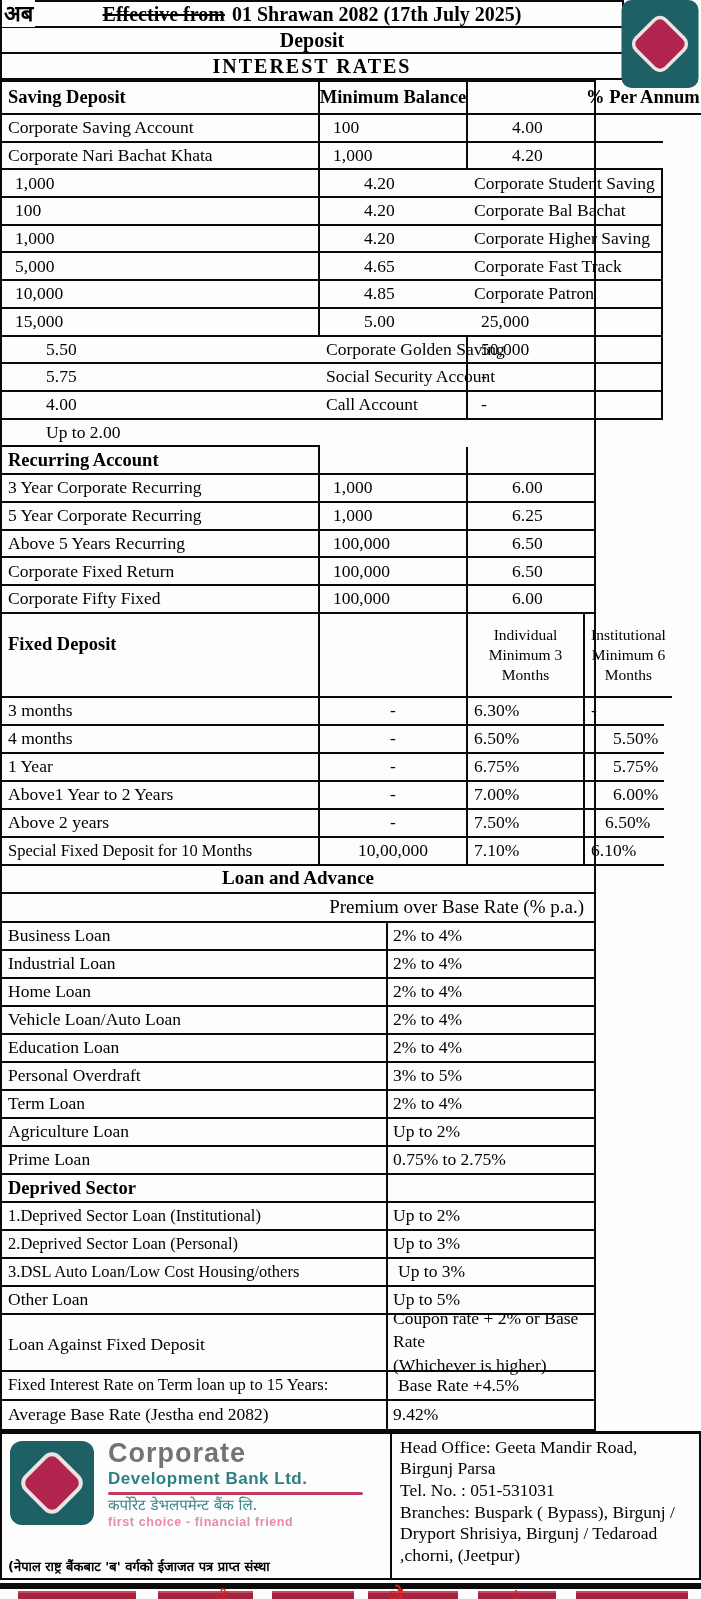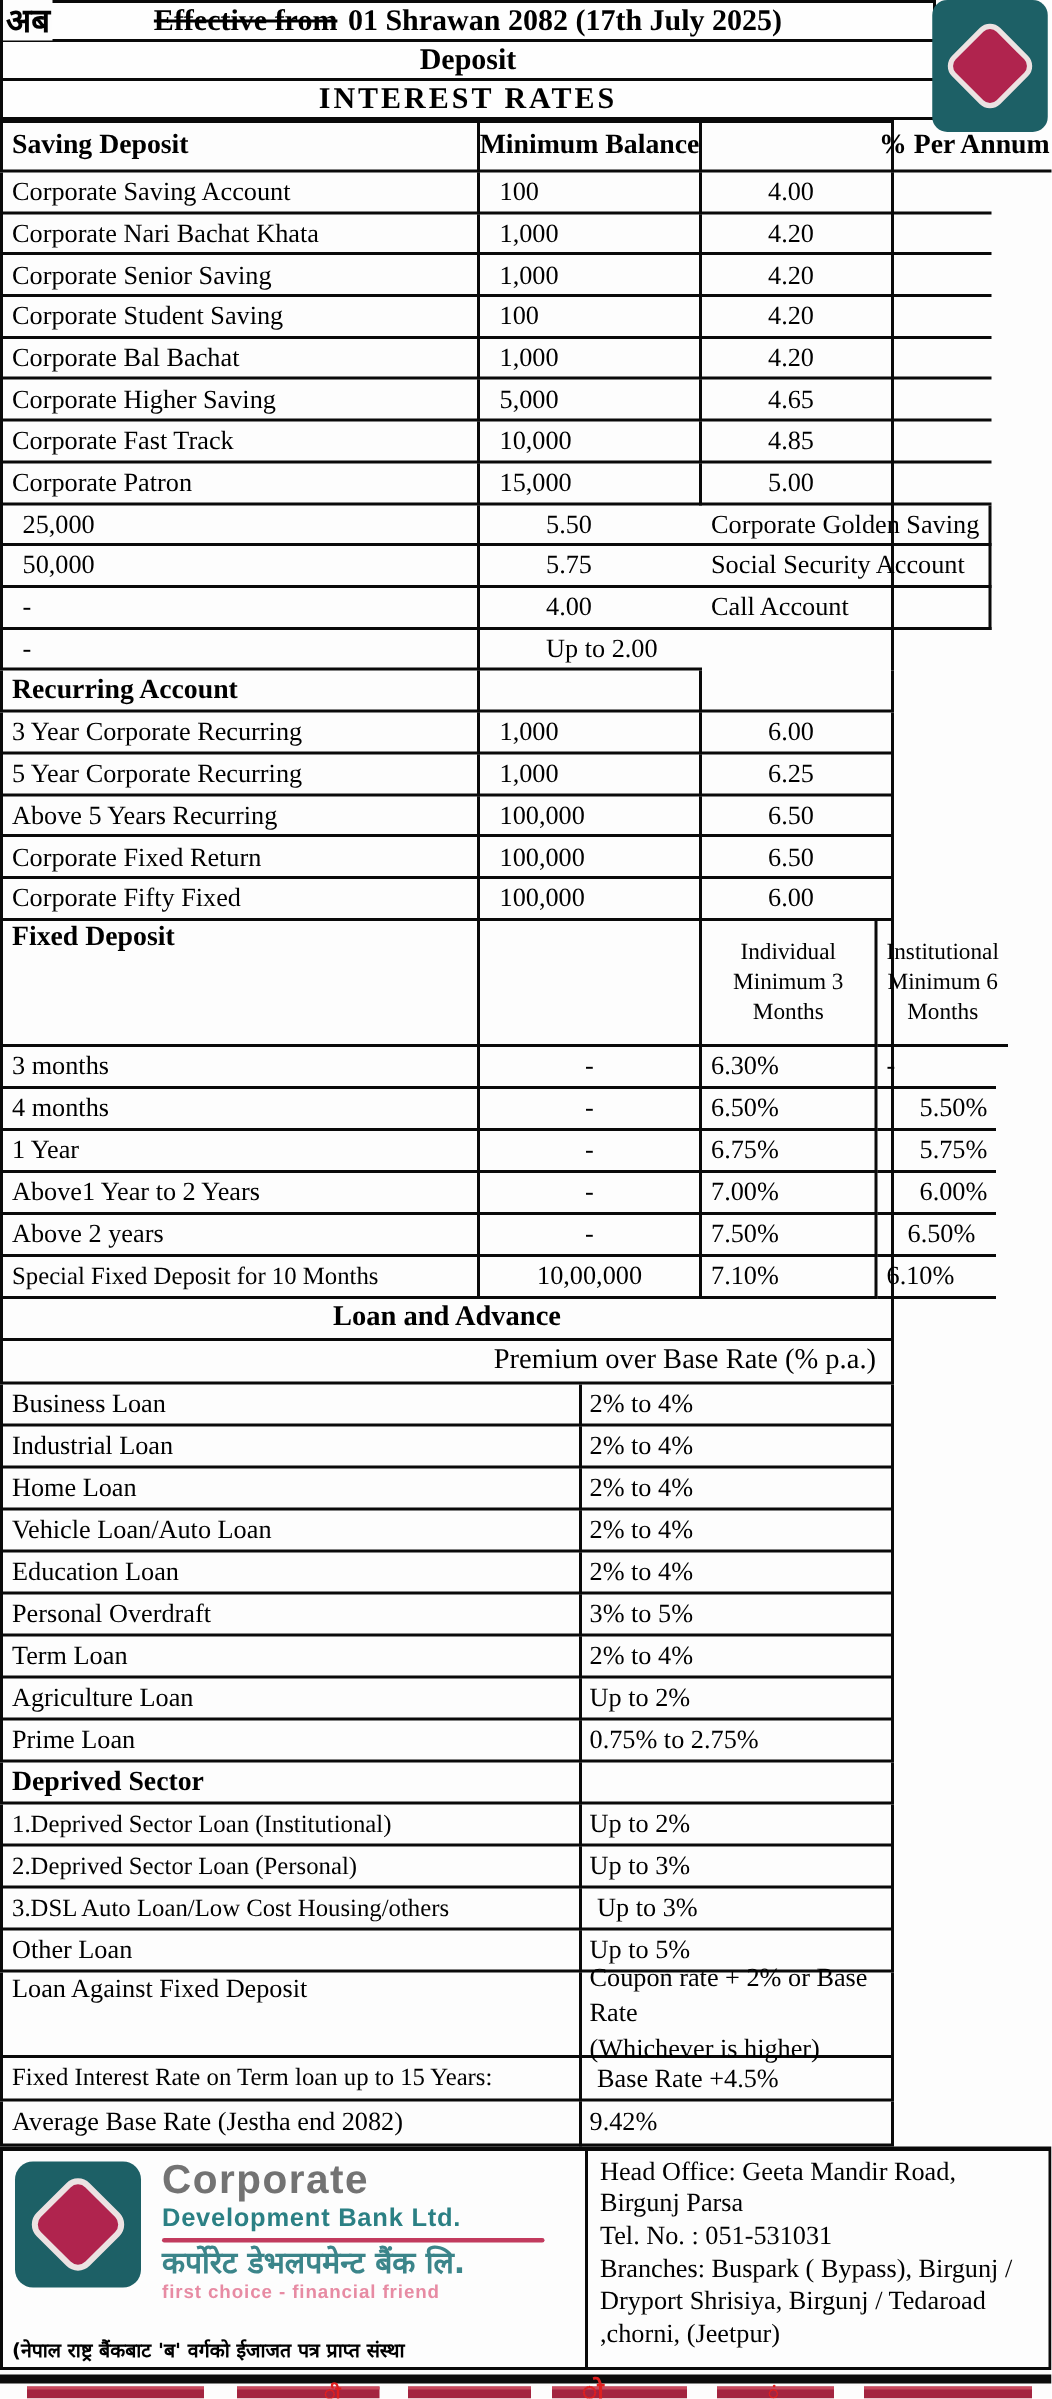--- a/index.html
+++ b/index.html
@@ -38,38 +38,38 @@
     border-right:2px solid #0a0a0a;border-bottom:2px solid #0a0a0a;
     padding:0 6px;font-size:17.5px;white-space:nowrap;overflow:visible;
     line-height:1.1;
   }
   .td.last{border-right:none;}
   .td.bold{font-weight:bold;font-size:18.5px;}
   .td.center{justify-content:center;}
   .td.min{padding-left:13px;}
   .td.rate{padding-left:44px;}
   .td.small{font-size:15.5px;white-space:normal;text-align:center;justify-content:center;line-height:1.28;}
-  .td.topalign{align-items:flex-start;padding-top:1px;}
+  .td.topalign{align-items:flex-start;padding-top:20px;}
   .td.val{padding-left:5px;}
   .td.twoline{flex-direction:column;align-items:flex-start;justify-content:center;white-space:normal;line-height:1.35;}
   .sectionTitle{justify-content:center;font-weight:bold;font-size:19px;}
   .premium{justify-content:flex-end;padding-right:10px;font-size:19px;}
 
   
   .footer{
     display:grid;grid-template-columns:390px auto;width:701px;box-sizing:border-box;
     border:2px solid #0a0a0a;border-top:3px solid #0a0a0a;height:149px;
   }
   .f-left{border-right:2px solid #0a0a0a;padding:5px 4px 3px 6px;display:flex;flex-direction:column;box-sizing:border-box;}
   .f-brandrow{display:flex;align-items:flex-start;}
   .f-stack{margin-left:12px;display:flex;flex-direction:column;font-family:"Liberation Sans", sans-serif;}
   .brand1{font-size:27px;font-weight:bold;letter-spacing:1px;line-height:1.05;}
   .brand2{font-size:17px;font-weight:bold;letter-spacing:.5px;margin-top:2px;}
   .brand-underline{height:3px;border-radius:2px;margin:3px 0 2px 0;width:255px;}
-  .brand-dev{font-size:20px;font-weight:bold;line-height:1.15;}
+  .brand-dev{font-size:15px;font-weight:normal;line-height:1.15;}
   .tagline{font-size:12.5px;font-weight:bold;letter-spacing:.6px;margin-top:1px;}
   .license{font-size:13px;font-weight:bold;margin-top:auto;white-space:nowrap;font-family:"DejaVu Sans", sans-serif;}
   .f-right{padding:3px 8px;font-size:17.5px;line-height:1.24;box-sizing:border-box;}
 
   
   .strip{position:relative;width:701px;height:17px;margin-top:0;}
   .strip .bar{position:absolute;left:0;top:3px;width:701px;height:6px;background:#0d0d0d;}
   .rb{position:absolute;top:11px;height:8px;background:#a32440;border-top:2px solid #c94a5e;box-sizing:border-box;}
   .rg{position:absolute;color:#e01f1f;font-weight:bold;font-family:"DejaVu Sans",sans-serif;z-index:3;}
 </style>
@@ -103,21 +103,20 @@
     <div class="td bold last" style="padding-left:118px;">% Per Annum</div>
   </div>
 
   <div class="grid cols3" style="grid-auto-rows:27.7px;">
     <div class="td">Corporate Saving Account</div>
       <div class="td min">100</div>
       <div class="td rate last">4.00</div>
     <div class="td">Corporate Nari Bachat Khata</div>
       <div class="td min">1,000</div>
       <div class="td rate last">4.20</div>
-    <div class="td">Corporate Senior Saving</div>
       <div class="td min">1,000</div>
       <div class="td rate last">4.20</div>
     <div class="td">Corporate Student Saving</div>
       <div class="td min">100</div>
       <div class="td rate last">4.20</div>
     <div class="td">Corporate Bal Bachat</div>
       <div class="td min">1,000</div>
       <div class="td rate last">4.20</div>
     <div class="td">Corporate Higher Saving</div>
       <div class="td min">5,000</div>

